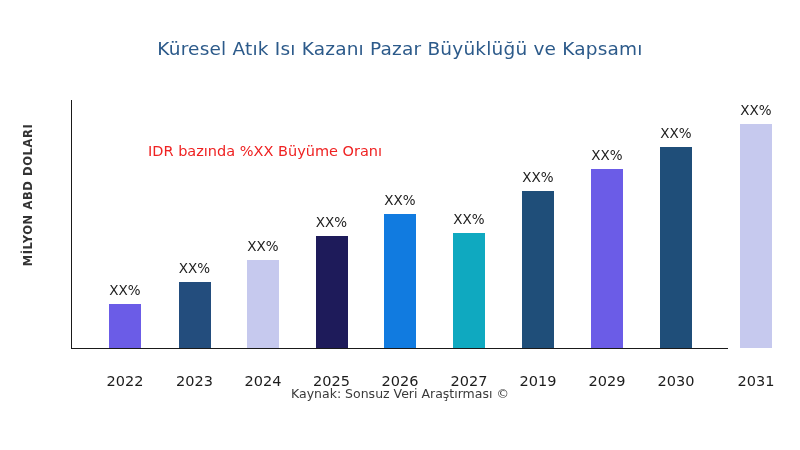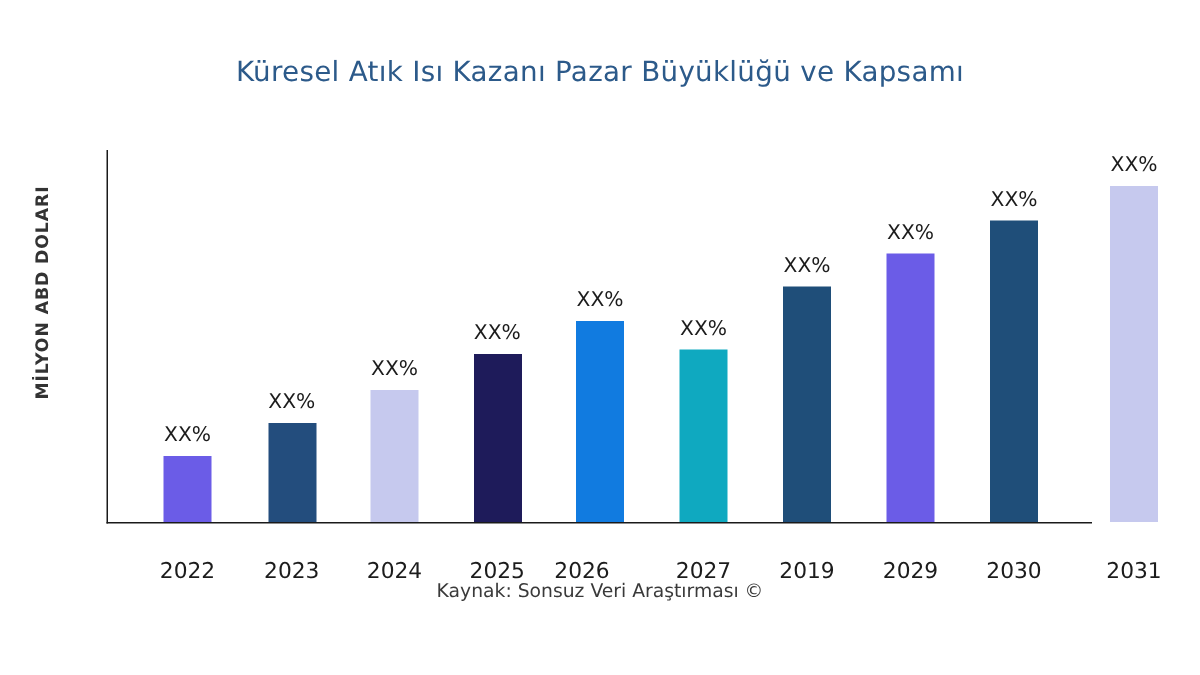--- a/index.html
+++ b/index.html
@@ -162,24 +162,25 @@
         <div class="bar-label" style="left: 538px; top: 169.264px;">XX%</div>
         <div class="bar-label" style="left: 607px; top: 147.44px;">XX%</div>
         <div class="bar-label" style="left: 676px; top: 124.624px;">XX%</div>
         <div class="bar-label" style="left: 756px; top: 101.808px;">XX%</div>
       </div>
     <div id="ticks-layer">
         <div class="tick-label" style="left: 125px;">2022</div>
         <div class="tick-label" style="left: 194.5px;">2023</div>
         <div class="tick-label" style="left: 263px;">2024</div>
         <div class="tick-label" style="left: 331.5px;">2025</div>
-        <div class="tick-label" style="left: 388px;">2026</div>
+        <div class="tick-label" style="left: 400px;">2026</div>
         <div class="tick-label" style="left: 469px;">2027</div>
         <div class="tick-label" style="left: 538px;">2019</div>
         <div class="tick-label" style="left: 607px; text-align: center;">2029</div>
         <div class="tick-label" style="left: 676px;">2030</div>
         <div class="tick-label" style="left: 756px;">2031</div>
       </div>
 
+    <div id="growth-annotation">IDR bazında %XX Büyüme Oranı</div>
   </div>
 
   <div id="source-note">Kaynak: Sonsuz Veri Araştırması ©</div>
 </div>
 
 </body></html>

